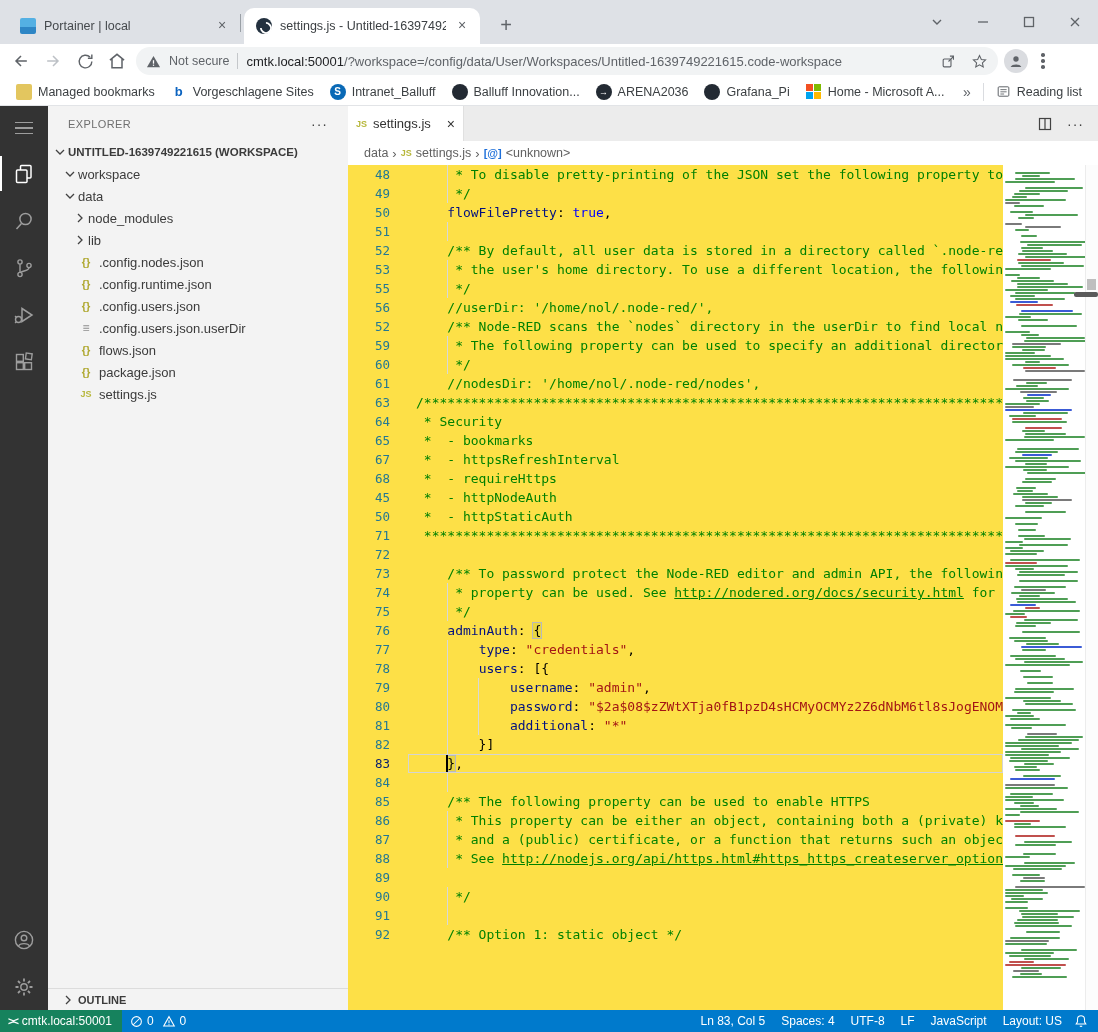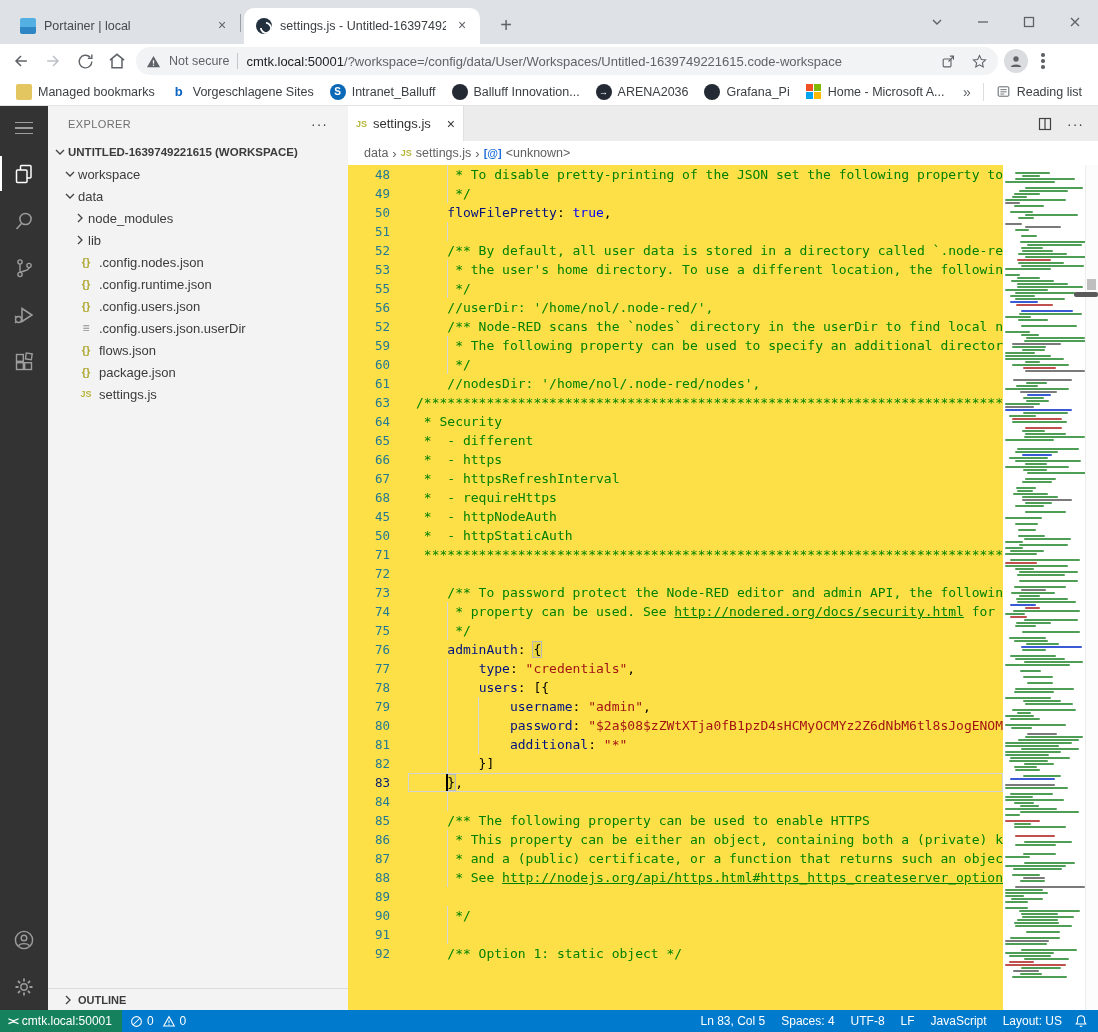--- a/index.html
+++ b/index.html
@@ -461,22 +461,21 @@
             <div class="crow"><span class="num">52</span><span class="ctext"><span class="tok-c">    /** By default, all user data is stored in a directory called `.node-red`</span></span></div>
             <div class="crow"><span class="num">53</span><span class="ctext"><span class="tok-c">     * the user's home directory. To use a different location, the following</span><span class="guide" style="left: 31.2px;"></span></span></div>
             <div class="crow"><span class="num">55</span><span class="ctext"><span class="tok-c">     */</span><span class="guide" style="left: 31.2px;"></span></span></div>
             <div class="crow"><span class="num">56</span><span class="ctext"><span class="tok-c">    //userDir: '/home/nol/.node-red/',</span></span></div>
             <div class="crow"><span class="num">52</span><span class="ctext"><span class="tok-c">    /** Node-RED scans the `nodes` directory in the userDir to find local nod</span></span></div>
             <div class="crow"><span class="num">59</span><span class="ctext"><span class="tok-c">     * The following property can be used to specify an additional directory</span><span class="guide" style="left: 31.2px;"></span></span></div>
             <div class="crow"><span class="num">60</span><span class="ctext"><span class="tok-c">     */</span><span class="guide" style="left: 31.2px;"></span></span></div>
             <div class="crow"><span class="num">61</span><span class="ctext"><span class="tok-c">    //nodesDir: '/home/nol/.node-red/nodes',</span></span></div>
             <div class="crow"><span class="num">63</span><span class="ctext"><span class="tok-c">/********************************************************************************</span></span></div>
             <div class="crow"><span class="num">64</span><span class="ctext"><span class="tok-c"> * Security</span></span></div>
-            <div class="crow"><span class="num">65</span><span class="ctext"><span class="tok-c"> *  - different</span></span></div>
-            <div class="crow"><span class="num">66</span><span class="ctext"><span class="tok-c"> *  - https</span></span></div>
+            <div class="crow"><span class="num">65</span><span class="ctext"><span class="tok-c"> *  - bookmarks</span></span></div>
             <div class="crow"><span class="num">67</span><span class="ctext"><span class="tok-c"> *  - httpsRefreshInterval</span></span></div>
             <div class="crow"><span class="num">68</span><span class="ctext"><span class="tok-c"> *  - requireHttps</span></span></div>
             <div class="crow"><span class="num">45</span><span class="ctext"><span class="tok-c"> *  - httpNodeAuth</span></span></div>
             <div class="crow"><span class="num">50</span><span class="ctext"><span class="tok-c"> *  - httpStaticAuth</span></span></div>
             <div class="crow"><span class="num">71</span><span class="ctext"><span class="tok-c"> ********************************************************************************</span></span></div>
             <div class="crow"><span class="num">72</span><span class="ctext"></span></div>
             <div class="crow"><span class="num">73</span><span class="ctext"><span class="tok-c">    /** To password protect the Node-RED editor and admin API, the following</span></span></div>
             <div class="crow"><span class="num">74</span><span class="ctext"><span class="tok-c">     * property can be used. See </span><span class="tok-l">http://nodered.org/docs/security.html</span><span class="tok-c"> for de</span><span class="guide" style="left: 31.2px;"></span></span></div>
             <div class="crow"><span class="num">75</span><span class="ctext"><span class="tok-c">     */</span><span class="guide" style="left: 31.2px;"></span></span></div>
             <div class="crow"><span class="num">76</span><span class="ctext"><span class="tok-t">    </span><span class="tok-p">adminAuth</span><span class="tok-t">: </span><span class="tok-b">{</span></span></div>

